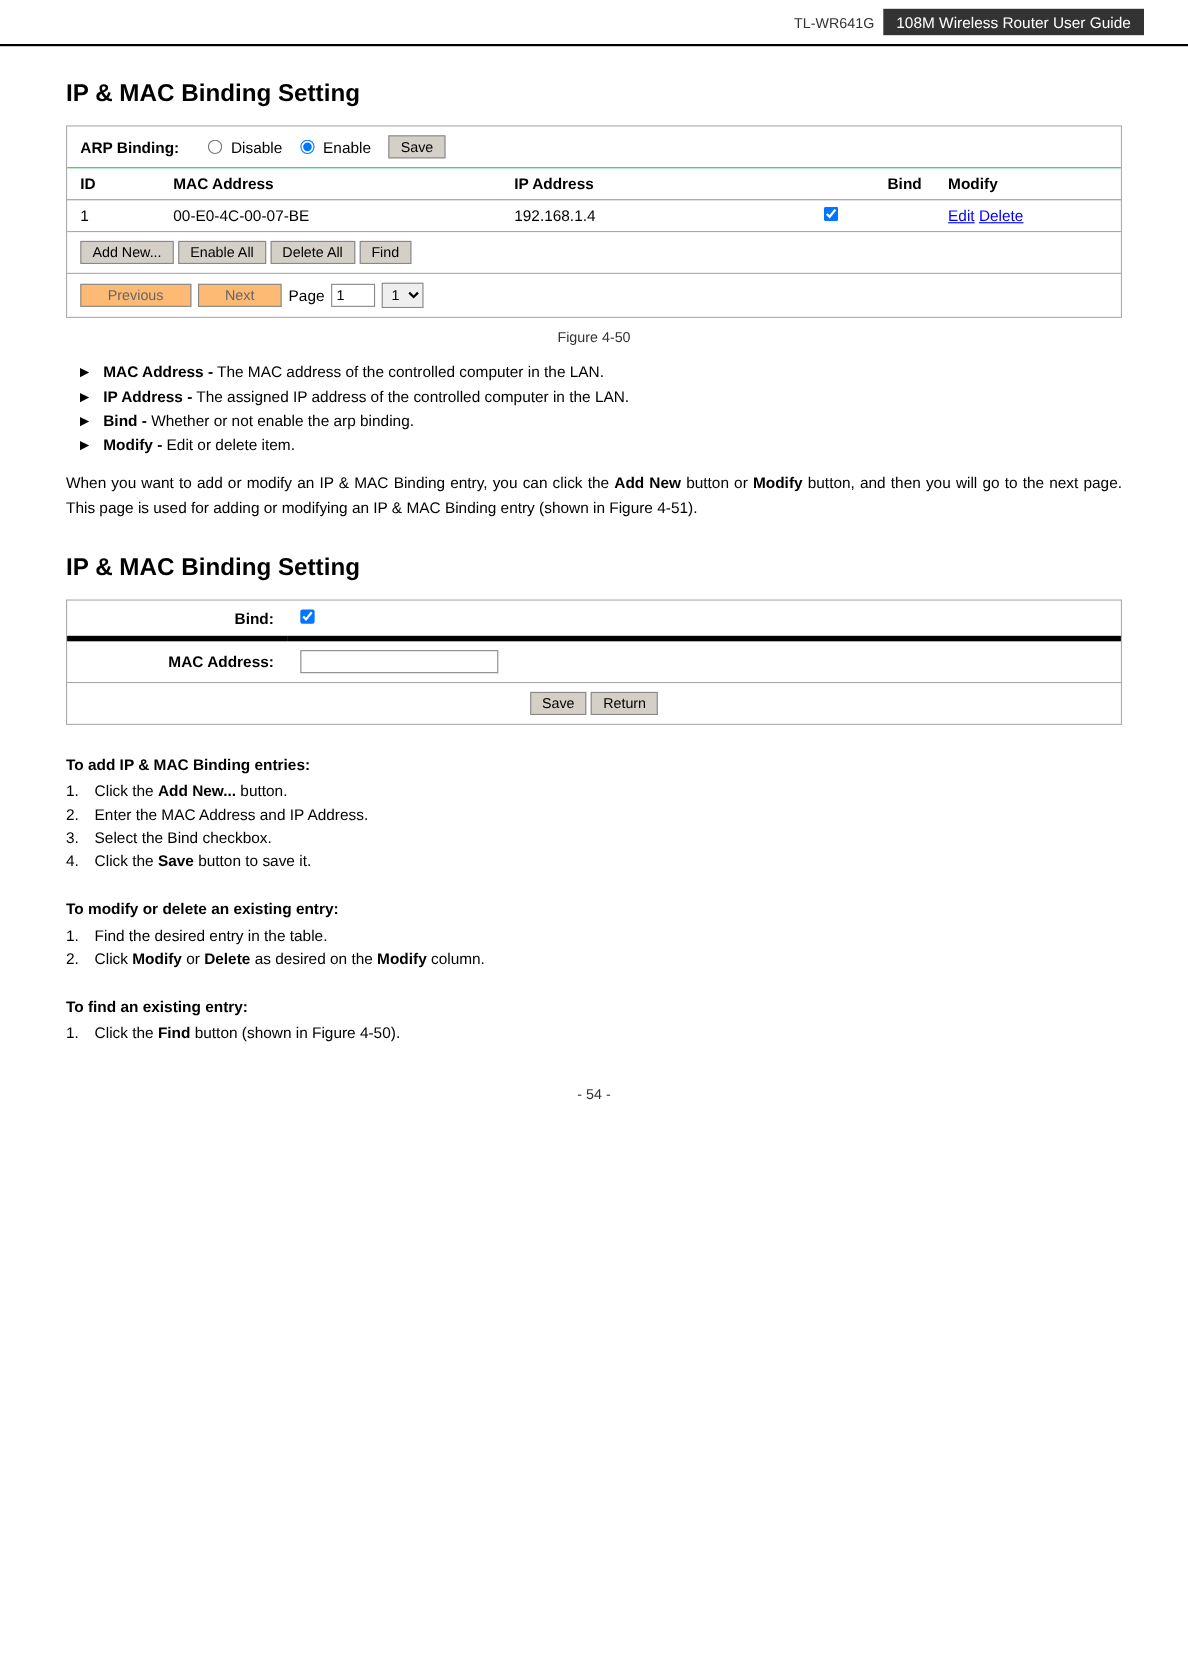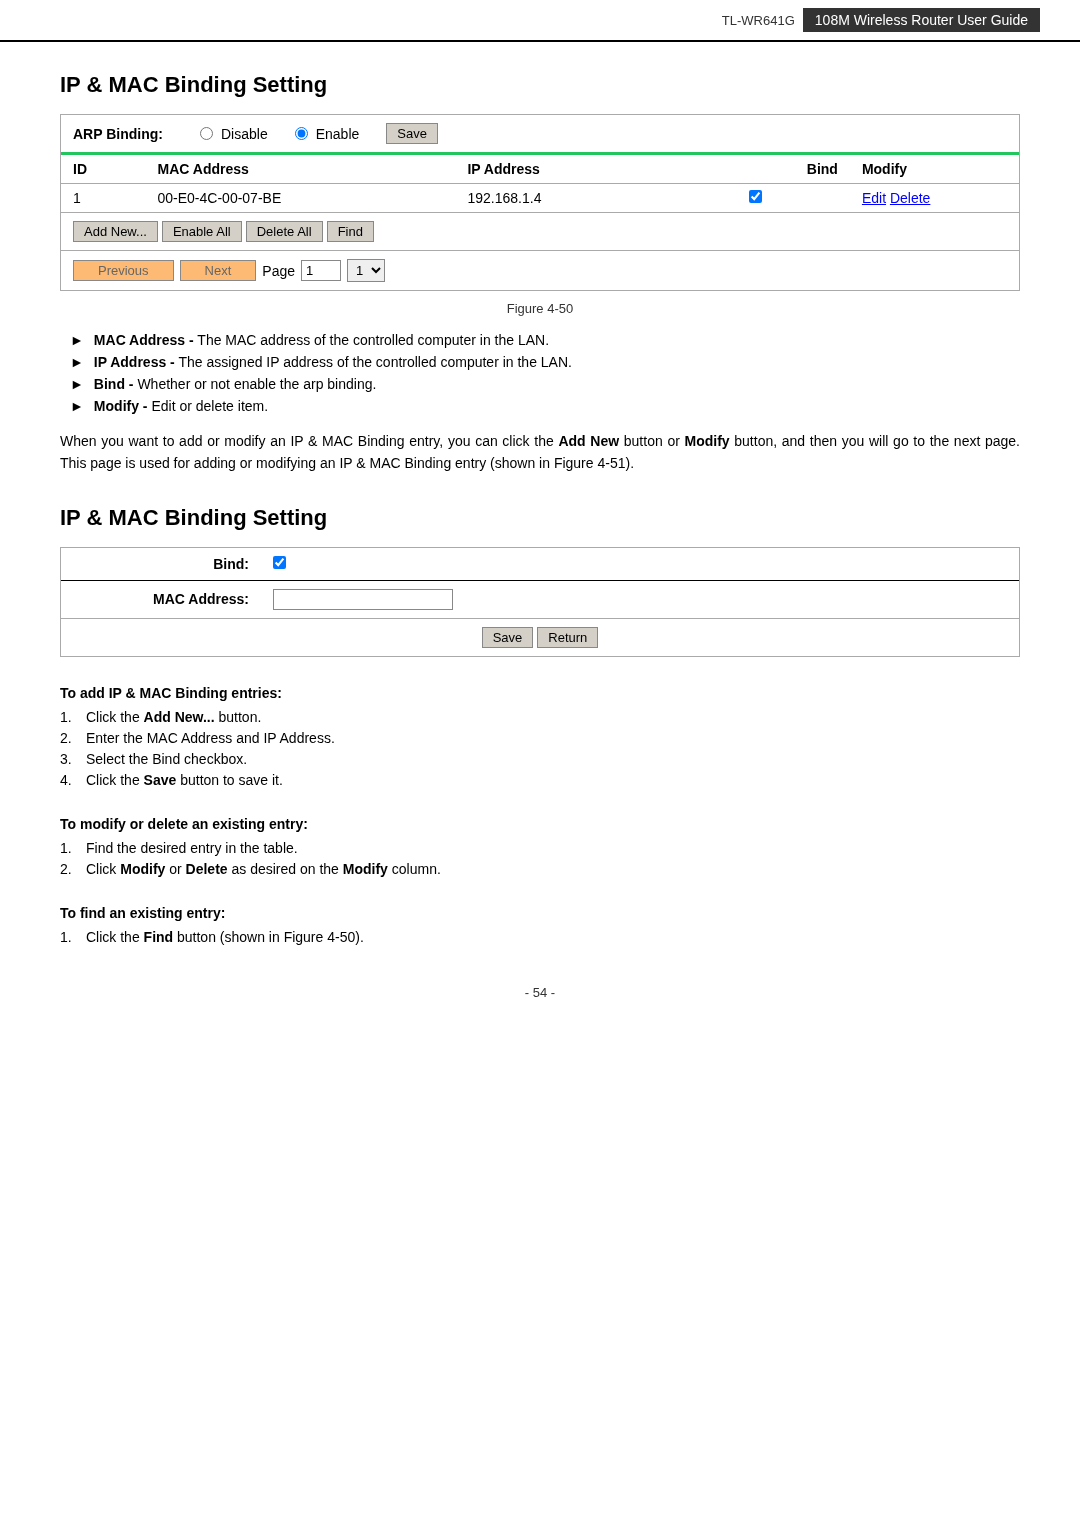--- a/index.html
+++ b/index.html
@@ -47,31 +47,31 @@
       border-collapse: collapse;
     }
     table th {
       font-weight: bold;
       padding: 6px 12px;
       border-bottom: 1px solid #aaa;
       text-align: left;
     }
     table td {
       padding: 6px 12px;
-      border-bottom: 1px solid #000000;
+      border-bottom: 5px solid #000000;
     }
     table tr:last-child td {
       border-bottom: none;
     }
     .arp-row {
       display: flex;
       align-items: center;
       padding: 8px 12px;
-      border-bottom: 3px solid #22c55e;
-      gap: 27px;
+      border-bottom: 1px solid #22c55e;
+      gap: 16px;
     }
     .arp-label {
       font-weight: bold;
       min-width: 100px;
     }
     .radio-group {
       display: flex;
       align-items: center;
       gap: 8px;
     }

